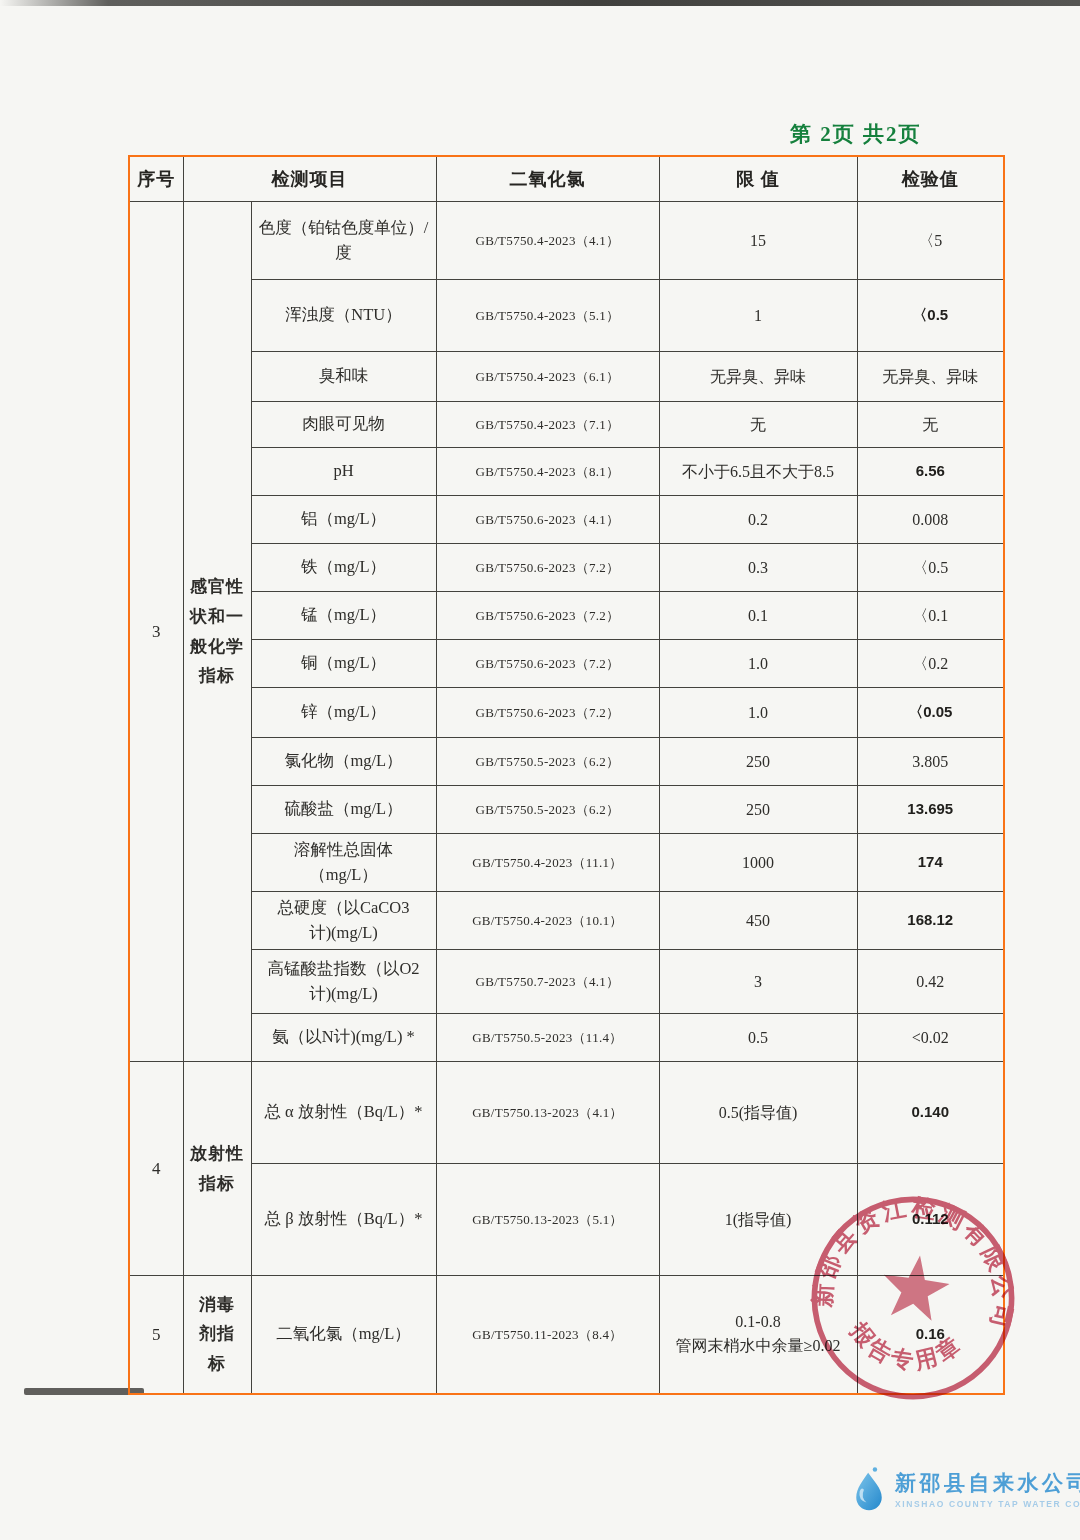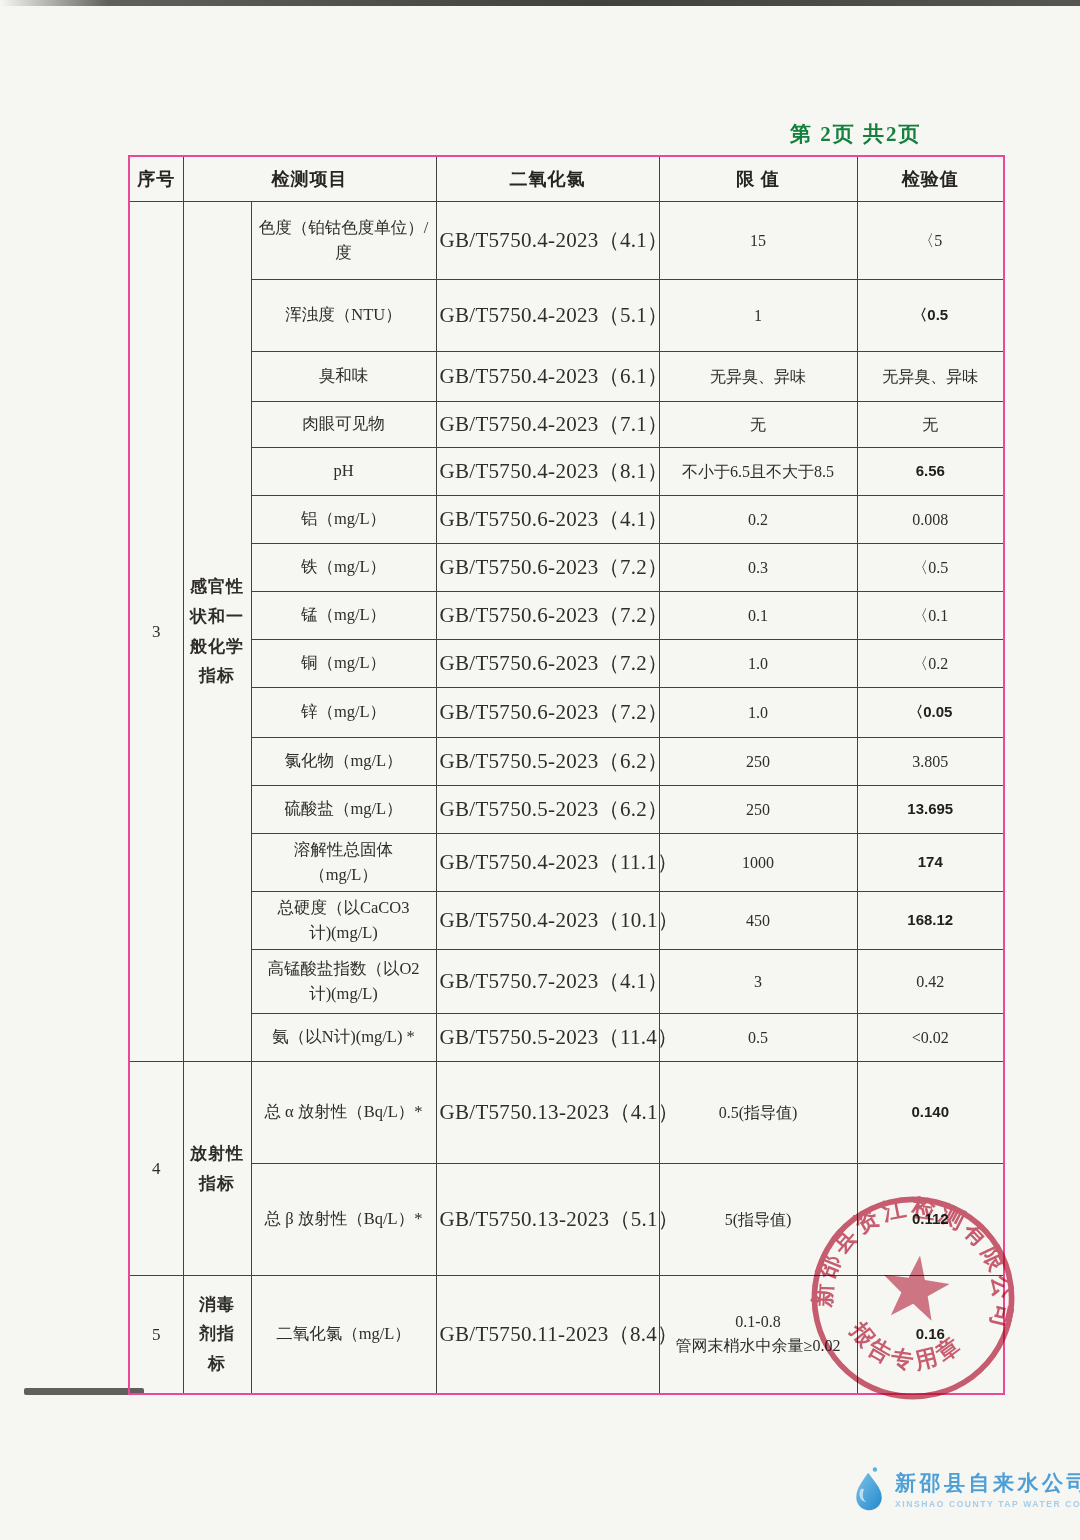--- a/index.html
+++ b/index.html
@@ -19,35 +19,35 @@
     background:#3b3a36;opacity:.8;border-radius:2px;
   }
   .page-label{
     position:absolute;left:790px;top:120px;
     font-size:21px;font-weight:bold;letter-spacing:2px;color:#15803d;
     white-space:nowrap;
   }
   table.report-table{
     position:absolute;left:128px;top:155px;width:875px;
     border-collapse:collapse;table-layout:fixed;
-    border:2px solid #ec4899;
+    border:2px solid #f97316;
   }
   .report-table th,.report-table td{
     border:1.5px solid #43423d;
     text-align:center;vertical-align:middle;
     padding:2px 3px;
     white-space:pre-line;
     font-size:16.5px;line-height:1.5;
   }
   .report-table th{
     font-size:18px;font-weight:600;letter-spacing:1px;height:40px;color:#262522;
   }
   td.c-no{font-size:17px;}
   td.c-group{font-size:17px;letter-spacing:1px;line-height:1.75;font-weight:bold;}
-  td.c-method{font-size:21px;letter-spacing:.3px;white-space:nowrap;}
+  td.c-method{font-size:13px;letter-spacing:.3px;white-space:nowrap;}
   td.c-limit{font-size:16px;}
   td.c-value{font-size:16px;}
   td.bv{font-family:"Liberation Sans","DejaVu Sans",sans-serif;font-weight:700;font-size:15px;color:#21201d;}
   .stamp{
     position:absolute;left:800px;top:1185px;width:226px;height:226px;
     mix-blend-mode:multiply;opacity:.88;
     transform:rotate(8deg);
   }
   .footer-logo{
     position:absolute;left:852px;top:1464px;
@@ -201,21 +201,21 @@
         <td class="c-group" rowspan="2">放射性
 指标</td>
         <td class="c-item">总 α 放射性（Bq/L）*</td>
         <td class="c-method">GB/T5750.13-2023（4.1）</td>
         <td class="c-limit">0.5(指导值)</td>
         <td class="c-value bv">0.140</td>
       </tr>
       <tr style="height:112px">
         <td class="c-item">总 β 放射性（Bq/L）*</td>
         <td class="c-method">GB/T5750.13-2023（5.1）</td>
-        <td class="c-limit">5(指导值)</td>
+        <td class="c-limit">1(指导值)</td>
         <td class="c-value bv">0.112</td>
       </tr>
       <tr style="height:118px">
         <td class="c-no">5</td>
         <td class="c-group">消毒
 剂指
 标</td>
         <td class="c-item">二氧化氯（mg/L）</td>
         <td class="c-method">GB/T5750.11-2023（8.4）</td>
         <td class="c-limit">0.1-0.8

